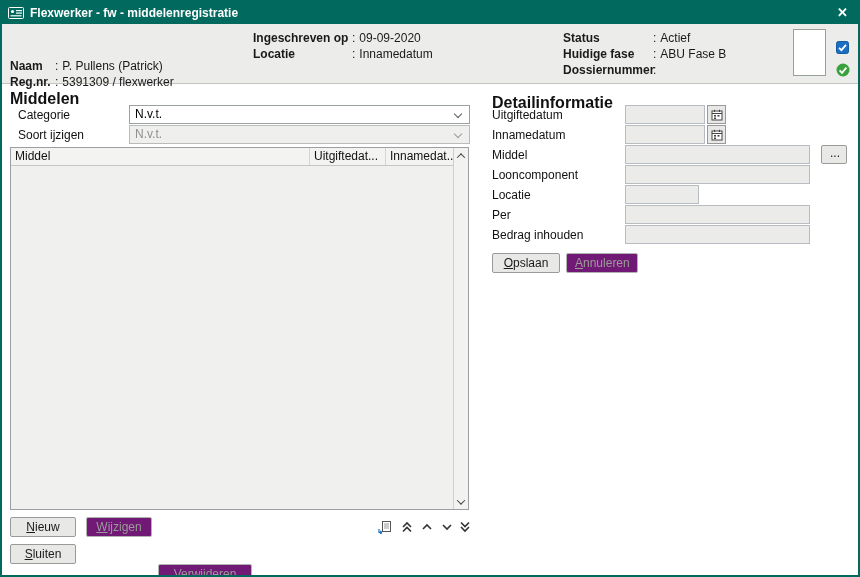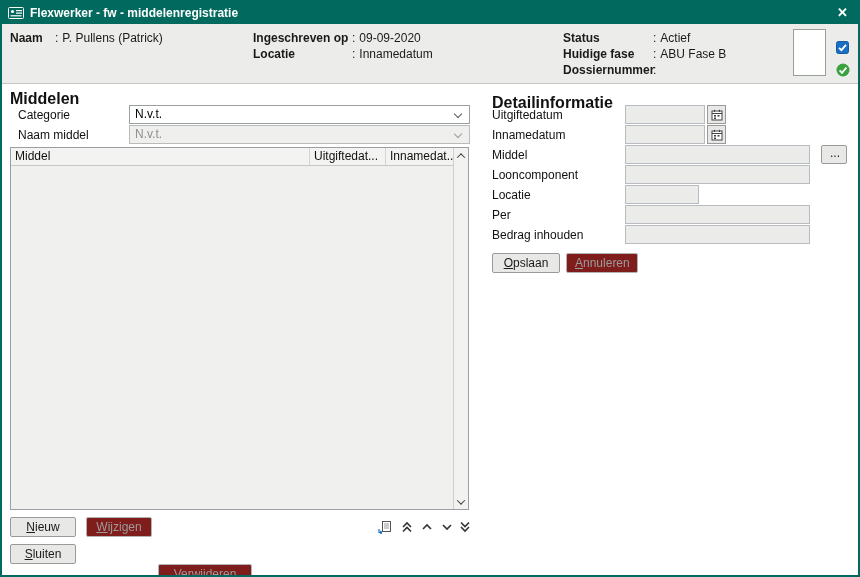--- a/index.html
+++ b/index.html
@@ -10,21 +10,21 @@
   .titlebar { position:absolute; left:0; top:0; right:0; height:22px; background:#01695e; display:flex; align-items:center; padding:0 6px; }
   .title-icon { display:flex; align-items:center; margin-right:6px; }
   .title-text { color:#ffffff; font-size:12px; font-weight:bold; flex:1; }
   .close-btn { color:#ffffff; font-size:13px; font-weight:bold; cursor:pointer; padding:0 4px; line-height:20px; }
 
   
   .header { position:absolute; left:0; top:22px; right:0; height:60px; background:#ecedea; border-bottom:1px solid #c2c5c0; font-size:12px; color:#1a1a1a; }
   .hcol { position:absolute; top:6px; }
   .hrow { height:16px; line-height:16px; white-space:nowrap; }
   .lbl { display:inline-block; font-weight:bold; }
-  .hcol1 { left:8px; }  .hcol1 .lbl { width:45px; }
+  .hcol1 { left:8px;margin-top:28px; }  .hcol1 .lbl { width:45px; }
   .hcol2 { left:251px; } .hcol2 .lbl { width:99px; }
   .hcol3 { left:526px;margin-left:35px; } .hcol3 .lbl { width:90px; }
   .colon { display:inline-block; margin-right:4px; }
   .photo { position:absolute; left:791px; top:5px; width:33px; height:47px; background:#ffffff; border:1px solid #97a09b; }
   .badge { position:absolute; display:flex; }
   .badge-check { left:834px; top:17px; }
   .badge-ok { left:834px; top:39px; }
 
   
   .section-title { position:absolute; font-size:16px; font-weight:bold; color:#111; }
@@ -44,21 +44,21 @@
   .lv-body { position:absolute; left:0; top:19px; right:15px; bottom:0; background:#f0f0ee; }
   .scrollbar { position:absolute; right:0; top:0; bottom:0; width:15px; background:#f2f2f0; border-left:1px solid #cfcfcd; }
   .sb-btn { position:absolute; left:0; right:0; height:15px; display:flex; align-items:center; justify-content:center; cursor:pointer; }
   .sb-up { top:0; } .sb-down { bottom:0; }
   .chev { width:6px; height:6px; border-left:1.4px solid #3c3c3c; border-top:1.4px solid #3c3c3c; }
   .chev.up { transform:rotate(45deg) translate(1px,1px); }
   .chev.down { transform:rotate(225deg) translate(1px,1px); }
 
   
   .btn { position:absolute; height:20px; background:#e8e8e6; border:1px solid #9a9a98; border-radius:2px; font-size:12px; color:#1a1a1a; text-align:center; line-height:18px; cursor:pointer; padding:0 8px; }
-  .btn.disabled { color:#9b9b99; border-color:#b3b3b1; background:#7f1d1d; }
+  .btn.disabled { color:#9b9b99; border-color:#b3b3b1; background:#701a75; }
   u { text-decoration:underline; }
 
   
   .iconbtn { position:absolute; width:16px; height:16px; display:flex; align-items:center; justify-content:center; cursor:pointer; }
 
   
   .input { position:absolute; height:19px; border:1px solid #b6bcc0; background:#ebebe9; font-size:12px; padding:0 4px; color:#333; font-family:"Liberation Sans", sans-serif; }
   .calbtn { position:absolute; width:19px; height:19px; background:#e8e8e6; border:1px solid #9a9a98; display:flex; align-items:center; justify-content:center; cursor:pointer; }
   .browse-btn { position:absolute; width:26px; height:19px; line-height:15px; }
 </style>
@@ -77,20 +77,21 @@
           <rect x="2.5" y="8.2" width="11" height="1.2" fill="#ffffff"></rect>
         </svg>
     </span>
     <span class="title-text">Flexwerker - fw - middelenregistratie</span>
     <span class="close-btn">✕</span>
   </div>
 
   <div class="header">
     <div class="hcol hcol1">
       <div class="hrow"><span class="lbl">Naam</span><span class="colon">:</span><span class="val">P. Pullens (Patrick)</span></div>
+      <div class="hrow"><span class="lbl">Reg.nr.</span><span class="colon">:</span><span class="val">5391309 / flexwerker</span></div>
     </div>
     <div class="hcol hcol2">
       <div class="hrow"><span class="lbl">Ingeschreven op</span><span class="colon">:</span><span class="val">09-09-2020</span></div>
       <div class="hrow"><span class="lbl">Locatie</span><span class="colon">:</span><span class="val">Innamedatum</span></div>
     </div>
     <div class="hcol hcol3">
       <div class="hrow"><span class="lbl">Status</span><span class="colon">:</span><span class="val">Actief</span></div>
       <div class="hrow"><span class="lbl">Huidige fase</span><span class="colon">:</span><span class="val">ABU Fase B</span></div>
       <div class="hrow"><span class="lbl">Dossiernummer</span><span class="colon">:</span><span class="val"></span></div>
     </div>
@@ -110,21 +111,21 @@
   </div>
 
   <div class="section-title" style="left:8px; top:88px;">Middelen</div>
 
   <div class="field-label" style="left:16px; top:106px;">Categorie</div>
   <div class="dropdown" style="left:127px; top:103px; width:341px;">
     <span>N.v.t.</span>
     <span class="dd-arrow"></span>
   </div>
 
-  <div class="field-label" style="left:16px; top:126px;">Naam middel</div>
+  <div class="field-label" style="left:16px; top:126px;">Soort ijzigen</div>
   <div class="dropdown disabled" style="left:127px; top:123px; width:341px;">
     <span>N.v.t.</span>
     <span class="dd-arrow"></span>
   </div>
 
   <div class="listview">
     <div class="lv-header">
       <span class="lv-col c0">Middel</span>
       <span class="lv-col c1">Uitgiftedat...</span>
       <span class="lv-col c2">Innamedat...</span>

